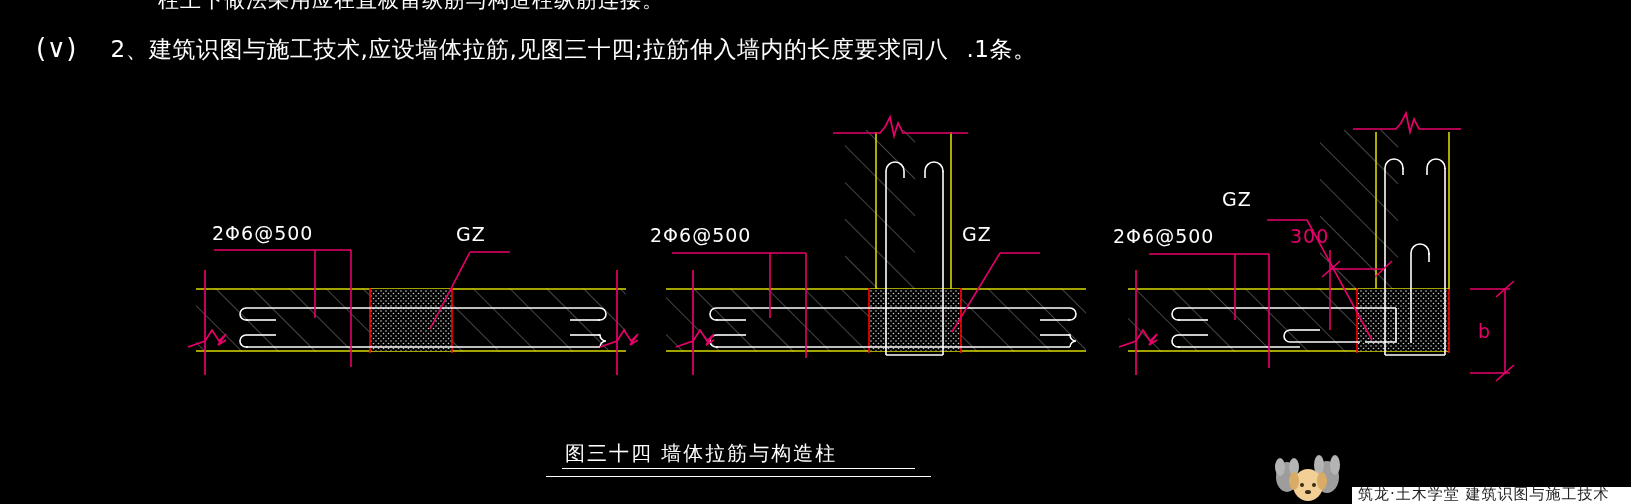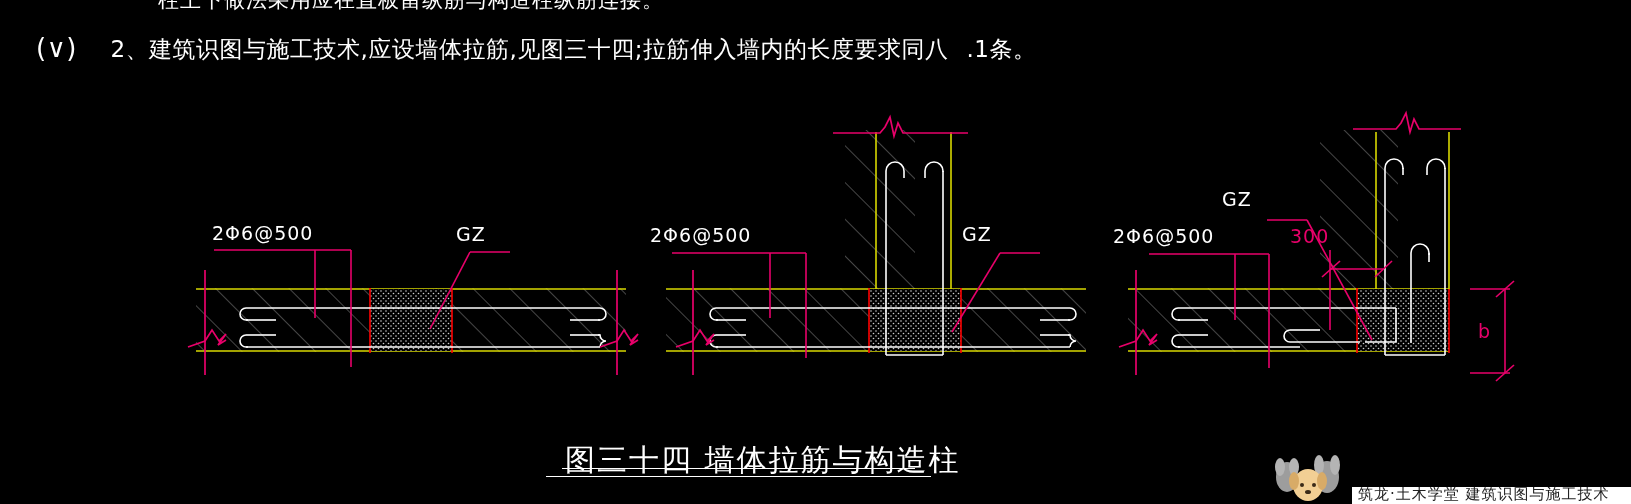--- a/index.html
+++ b/index.html
@@ -21,21 +21,21 @@
   .txt-line{
     position:absolute;left:36px;top:33px;width:1300px;
     font-size:23px;line-height:30px;color:#fff;white-space:nowrap;
     letter-spacing:.5px;
   }
   .txt-line .chk{font-size:26px;}
   .gap{display:inline-block;width:18px;}
 
   .caption{
     position:absolute;left:565px;top:440px;
-    font-size:30px;color:#fff;white-space:nowrap;letter-spacing:2px;
+    font-size:20px;color:#fff;white-space:nowrap;letter-spacing:2px;
   }
   .caption-rule{
     position:absolute;left:562px;top:468px;width:353px;height:1px;background:#fff;
   }
   .caption-rule2{
     position:absolute;left:546px;top:476px;width:385px;height:1px;background:#fff;
   }
 
   
   svg#cad{position:absolute;left:0;top:0;width:1631px;height:504px;display:block;}

